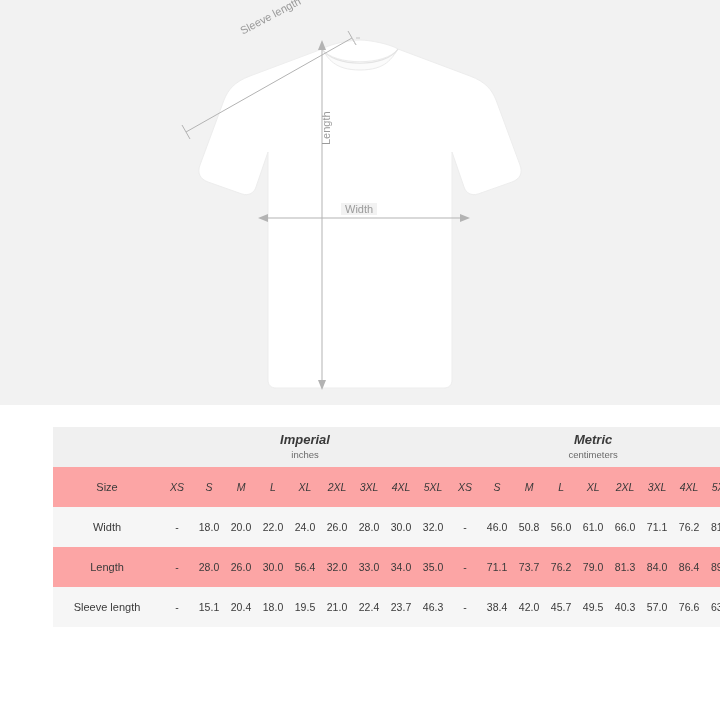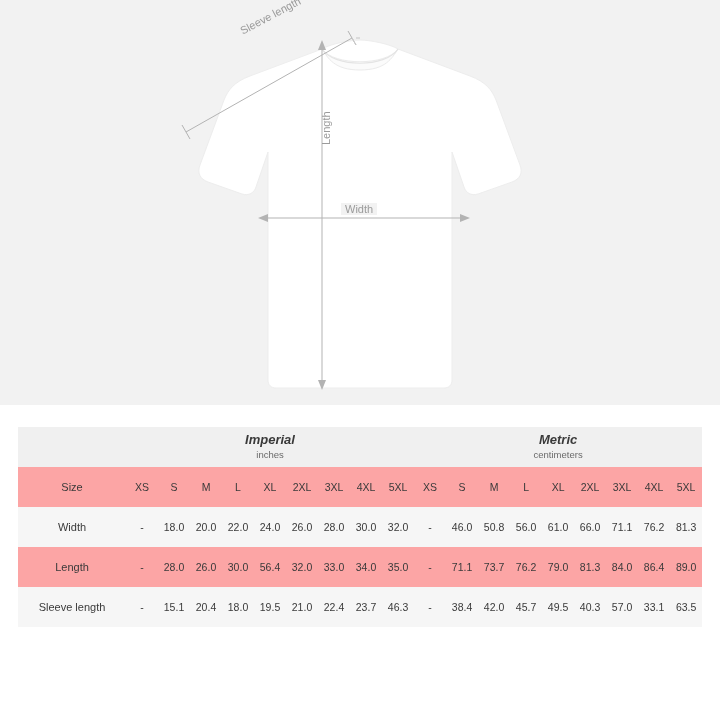--- a/index.html
+++ b/index.html
@@ -75,20 +75,21 @@
     font-size: 10.5px;
     font-style: italic;
     color: #555555;
     margin: 0;
   }
 
   
   .table-wrap {
     margin-top: 14px;
     padding: 8px 18px;
+    margin-left: 35px;
   }
   table.size-table {
     width: 684px;
     border-collapse: collapse;
     table-layout: fixed;
     font-size: 10.5px;
     color: #3a3a3a;
   }
   table.size-table tr {
     height: 40px;
@@ -126,20 +127,21 @@
   .col-label {
     width: 108px;
     font-weight: bold;
     font-size: 11px;
     color: #3a3a3a;
   }
   .hdr-cell {
     font-weight: bold;
     font-size: 10.5px;
     color: #3a3a3a;
+    font-style: italic;
   }
   .cell {
     font-size: 10.5px;
     color: #3a3a3a;
   }
 </style>
 </head>
 <body>
 
 <div class="page">
@@ -306,20 +308,20 @@
           <td class="cell">22.4</td>
           <td class="cell">23.7</td>
           <td class="cell">46.3</td>
           <td class="cell">-</td>
           <td class="cell">38.4</td>
           <td class="cell">42.0</td>
           <td class="cell">45.7</td>
           <td class="cell">49.5</td>
           <td class="cell">40.3</td>
           <td class="cell">57.0</td>
-          <td class="cell">33.1</td>
+          <td class="cell">76.6</td>
           <td class="cell">63.5</td>
         </tr>
       </tbody>
     </table>
   </div>
 
 </div>
 
 </body></html>

